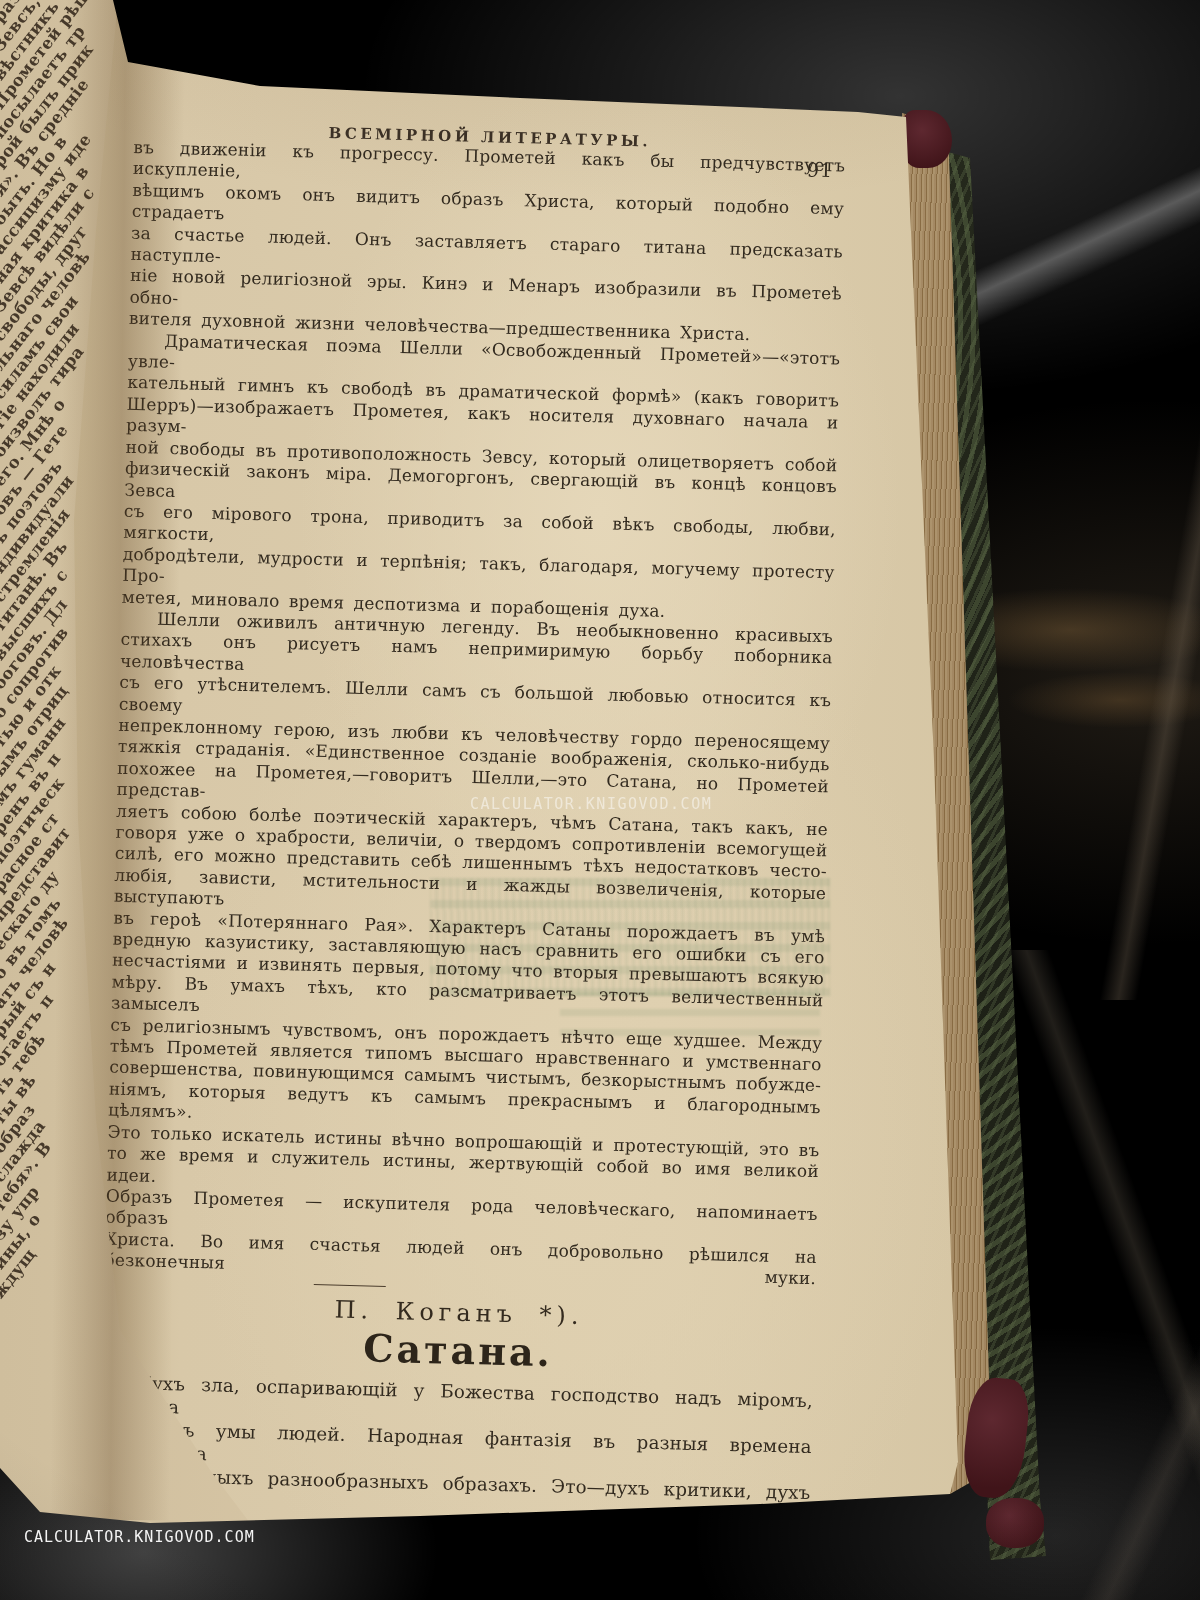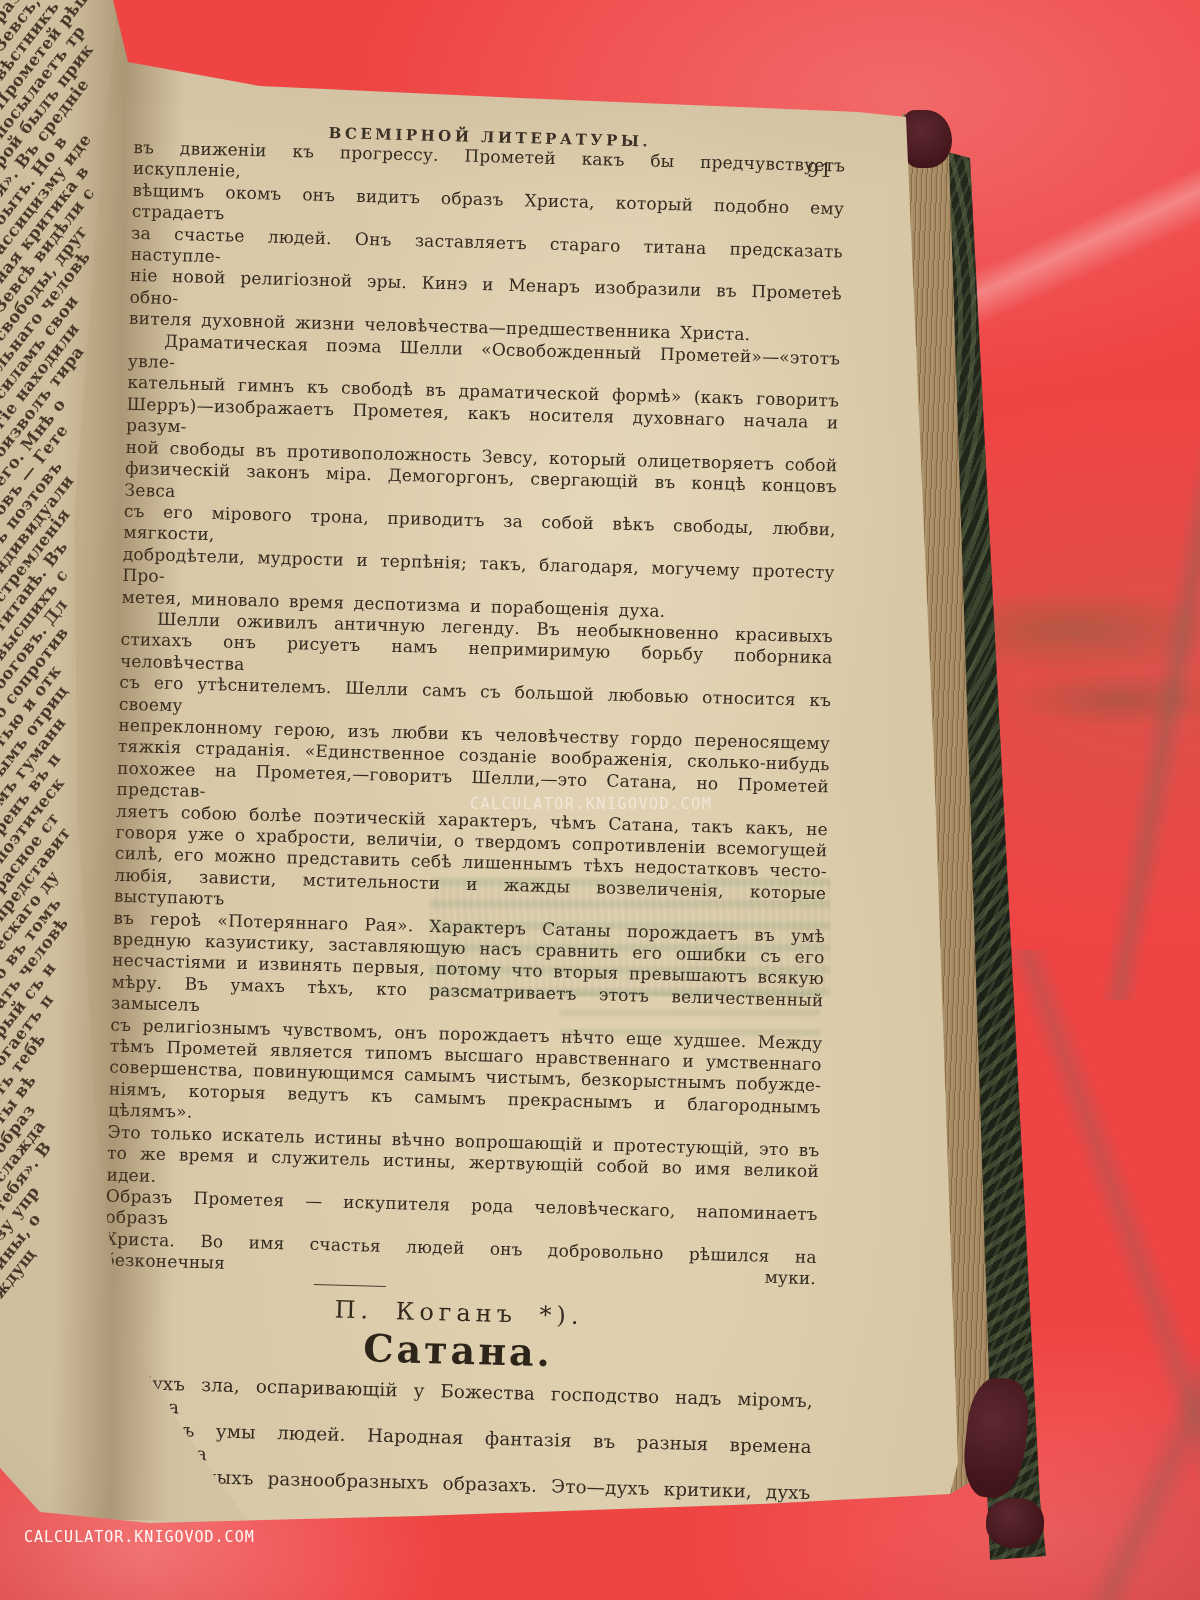--- a/index.html
+++ b/index.html
@@ -1,17 +1,17 @@
 <!DOCTYPE html>
 <html><head>
 <meta charset="utf-8">
 <style>
   html,body{margin:0;padding:0;background:#8f8b88;}
   .stage{position:relative;width:1200px;height:1600px;overflow:hidden;
-         background:#ef4444;font-family:"DejaVu Serif",serif;}
+         background:#000000;font-family:"DejaVu Serif",serif;}
   
   .stage::before{content:"";position:absolute;inset:0;background:
     radial-gradient(900px 500px at 75% 6%, rgba(255,255,255,.20), transparent 60%),
     radial-gradient(650px 420px at 96% 42%, rgba(150,128,98,.22), transparent 65%),
     radial-gradient(420px 260px at 12% 97%, rgba(255,255,255,.26), transparent 70%),
     radial-gradient(520px 300px at 88% 96%, rgba(255,255,255,.14), transparent 70%);}
   .veins{position:absolute;inset:0;background-repeat:no-repeat;background-image:
     linear-gradient(100deg, transparent 47%, rgba(118,104,86,.35) 50%, transparent 53%),
     linear-gradient(70deg, transparent 47%, rgba(118,108,92,.28) 50%, transparent 53%),
     linear-gradient(155deg, transparent 47%, rgba(255,255,255,.30) 50%, transparent 54%),

